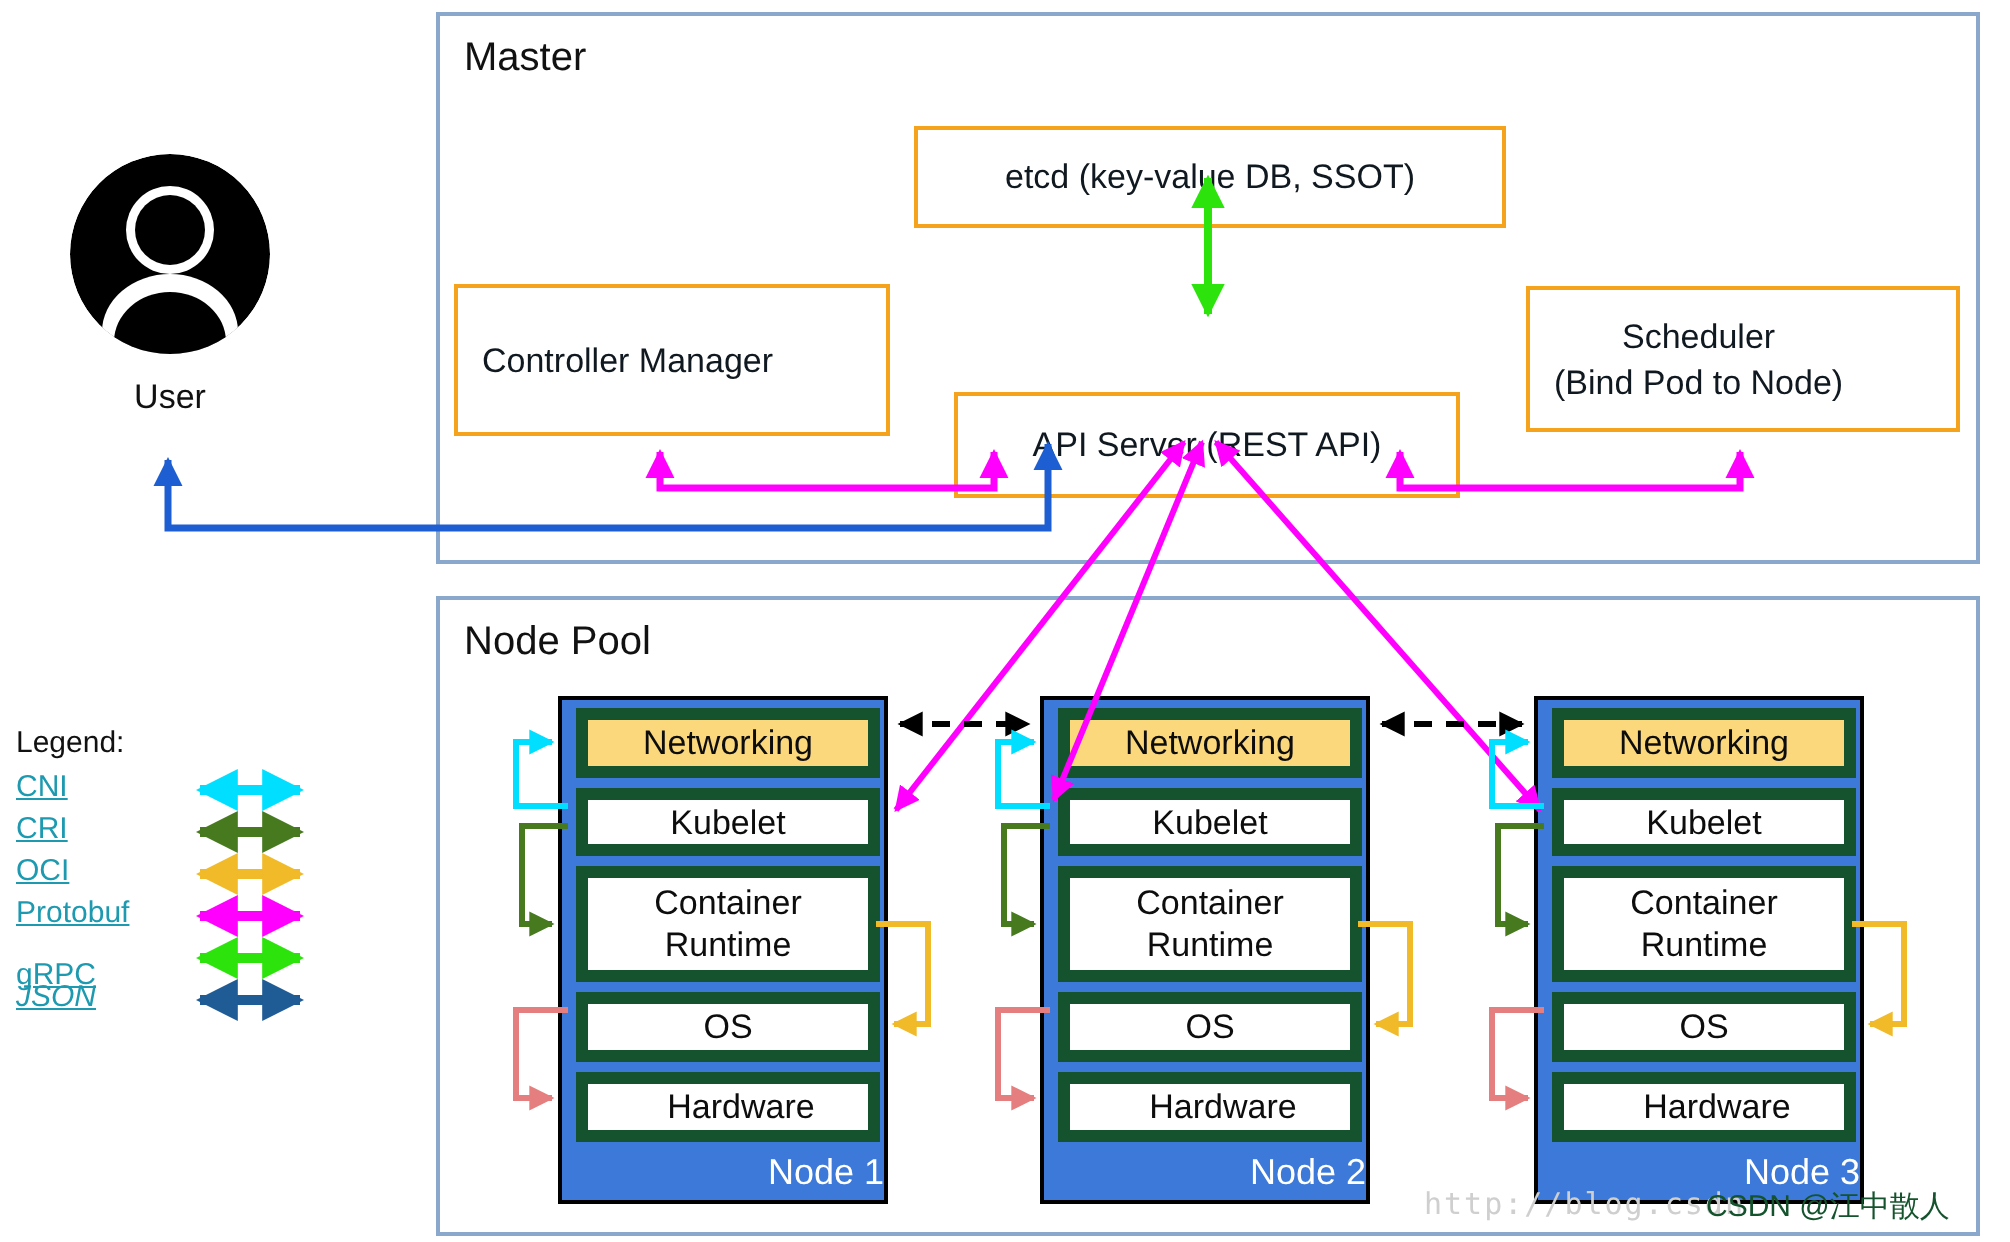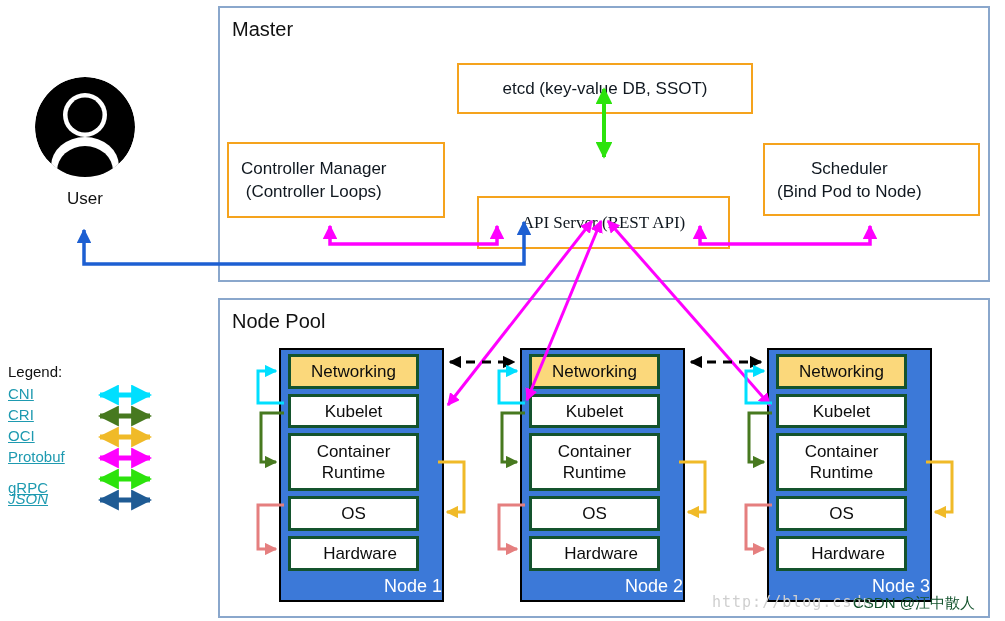--- a/index.html
+++ b/index.html
@@ -20,21 +20,21 @@
     font-size:17px;color:#101820;line-height:23px;
   }
   .obox.centered{justify-content:center;text-align:center;margin-top:32px;}
   .obox.leftpad{padding-left:12px;text-align:center;}
   .node{
     position:absolute;top:348px;width:165px;height:254px;
     background:var(--node-fill,#3c79d8);border:2px solid #000;
     box-sizing:border-box;z-index:2;
   }
   .layer{
-    position:absolute;left:7px;width:131px;background:#fff;border:3px solid #14532d;
+    position:absolute;left:7px;width:152px;background:#fff;border:6px solid #14532d;
     box-sizing:border-box;display:flex;align-items:center;justify-content:center;
     text-align:center;font-size:17px;color:#0d0d0d;line-height:21px;
   }
   .lay-networking{top:4px;height:35px;background:var(--networking-fill,#fbd87b);}
   .lay-kubelet{top:44px;height:34px;}
   .lay-runtime{top:83px;height:58px;}
   .lay-os{top:146px;height:35px;}
   .lay-hardware{top:186px;height:35px;padding-left:13px;}
   .two-line{max-width:110px;margin:0 auto;}
   .node-label{
@@ -82,25 +82,24 @@
   <div class="panel-title" style="left:232px;top:18px;">Master</div>
 
   <div class="panel" style="left:218px;top:298px;width:772px;height:320px;"></div>
   <div class="panel-title" style="left:232px;top:310px;">Node Pool</div>
 
   <div class="obox centered" style="left:457px;top:31px;width:296px;height:51px;">etcd (key-value DB, SSOT)</div>
 
   <div class="obox leftpad" style="left:227px;top:142px;width:218px;height:76px;">
     <div>
       <div>Controller Manager</div>
-      <div>(Controller Loops)</div>
     </div>
   </div>
 
-  <div class="obox centered" style="left:477px;top:164px;width:253px;height:53px;font-family:Liberation Serif, serif;">API Server (REST API)</div>
+  <div class="obox centered" style="left:477px;top:164px;width:253px;height:53px;">API Server (REST API)</div>
 
   <div class="obox leftpad" style="left:763px;top:143px;width:217px;height:73px;">
     <div>
       <div>Scheduler</div>
       <div>(Bind Pod to Node)</div>
     </div>
   </div>
 
   <svg class="user-figure" viewBox="0 0 100 100">
     <clipPath id="uclip">

